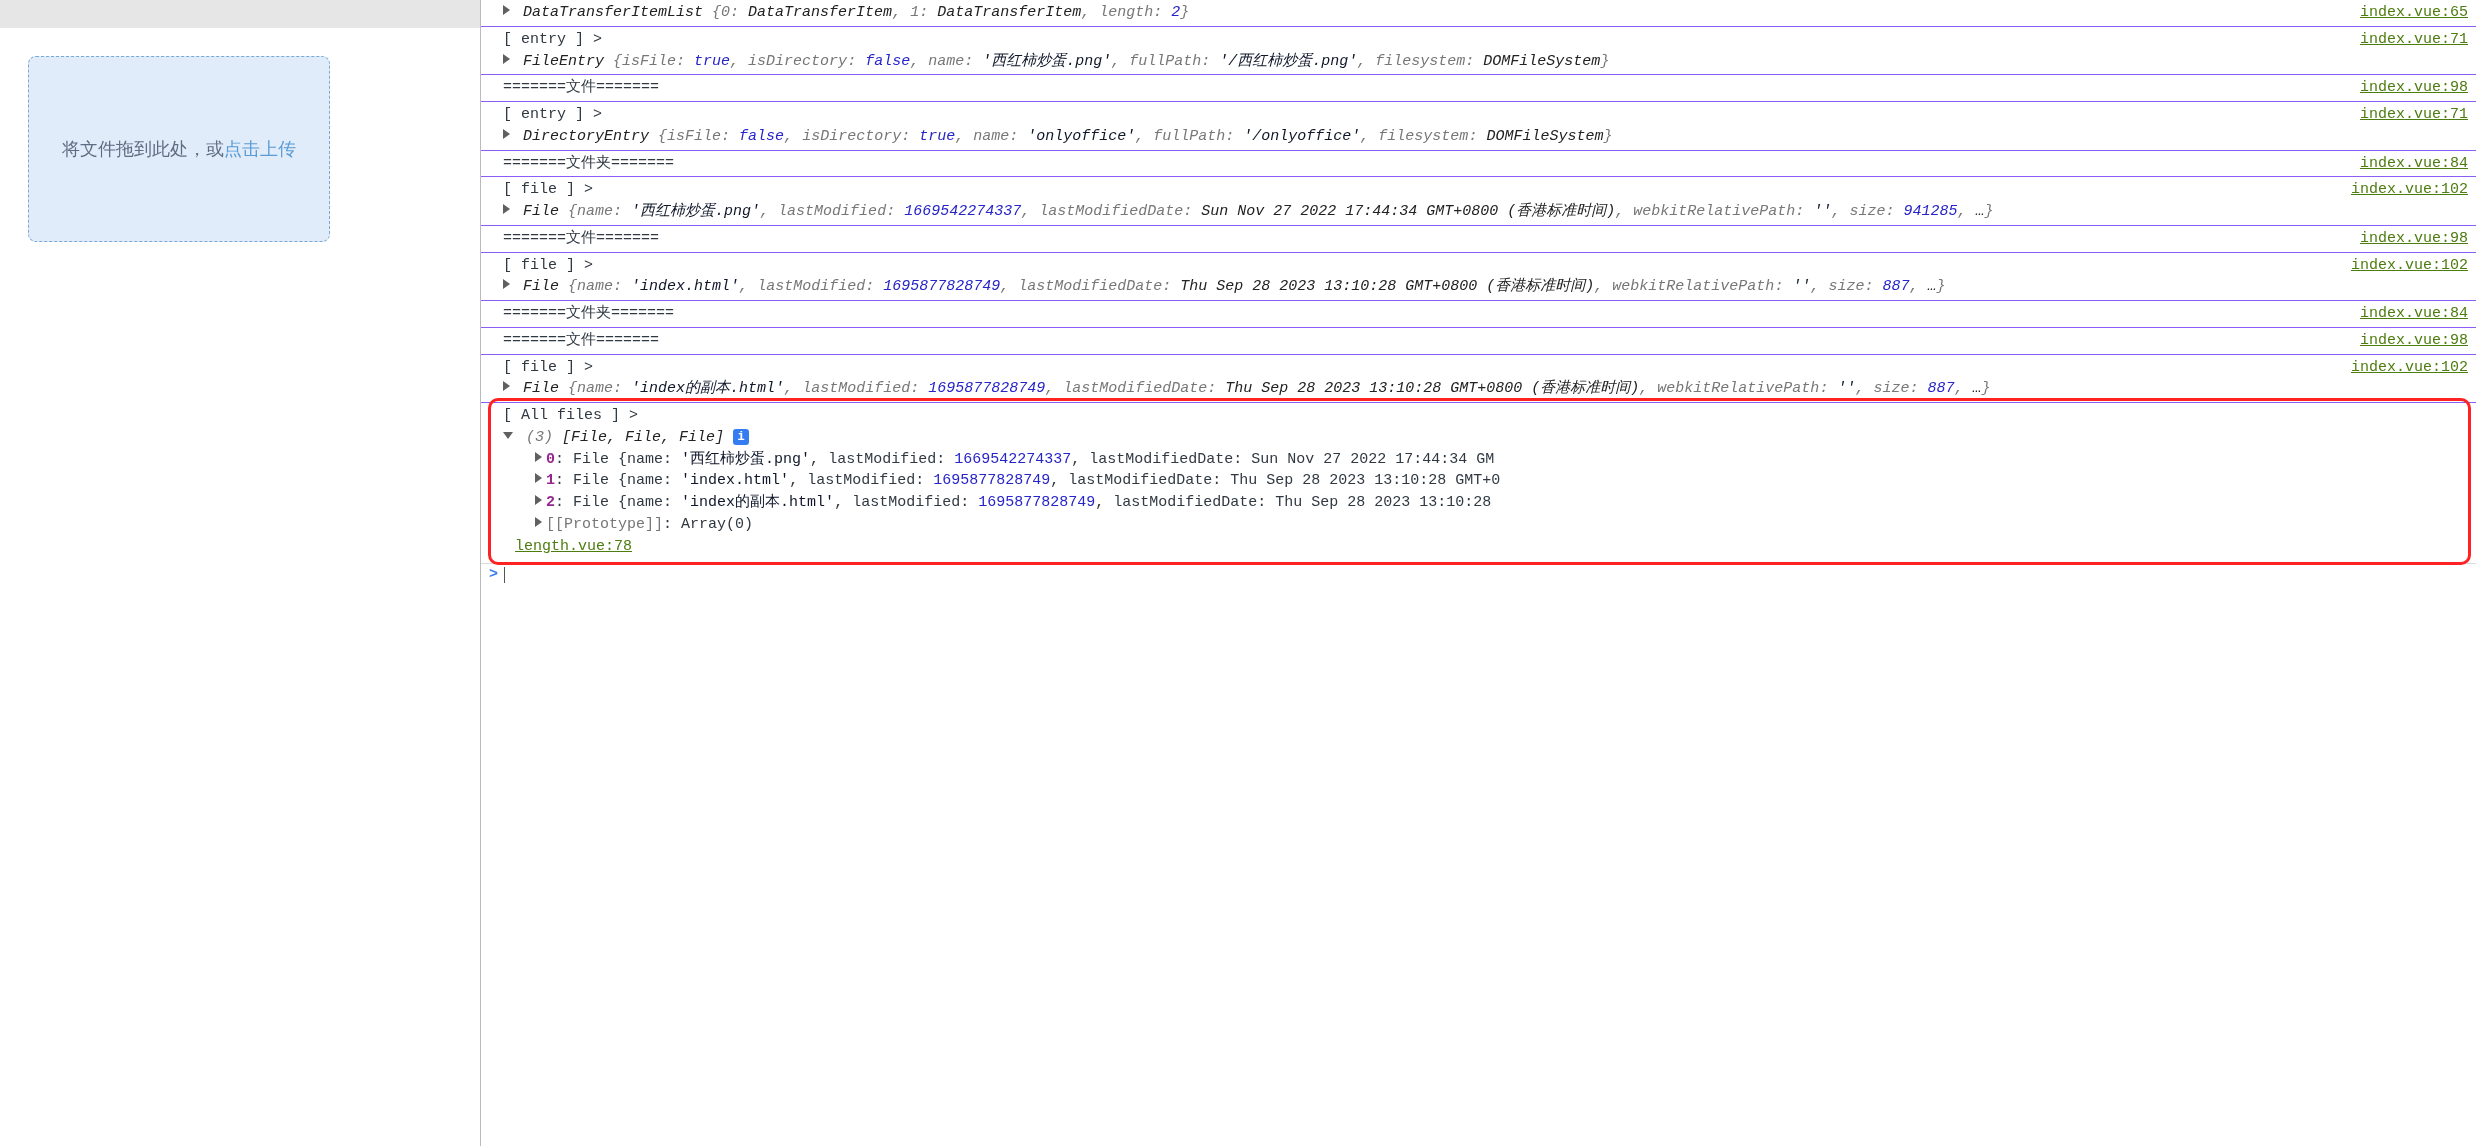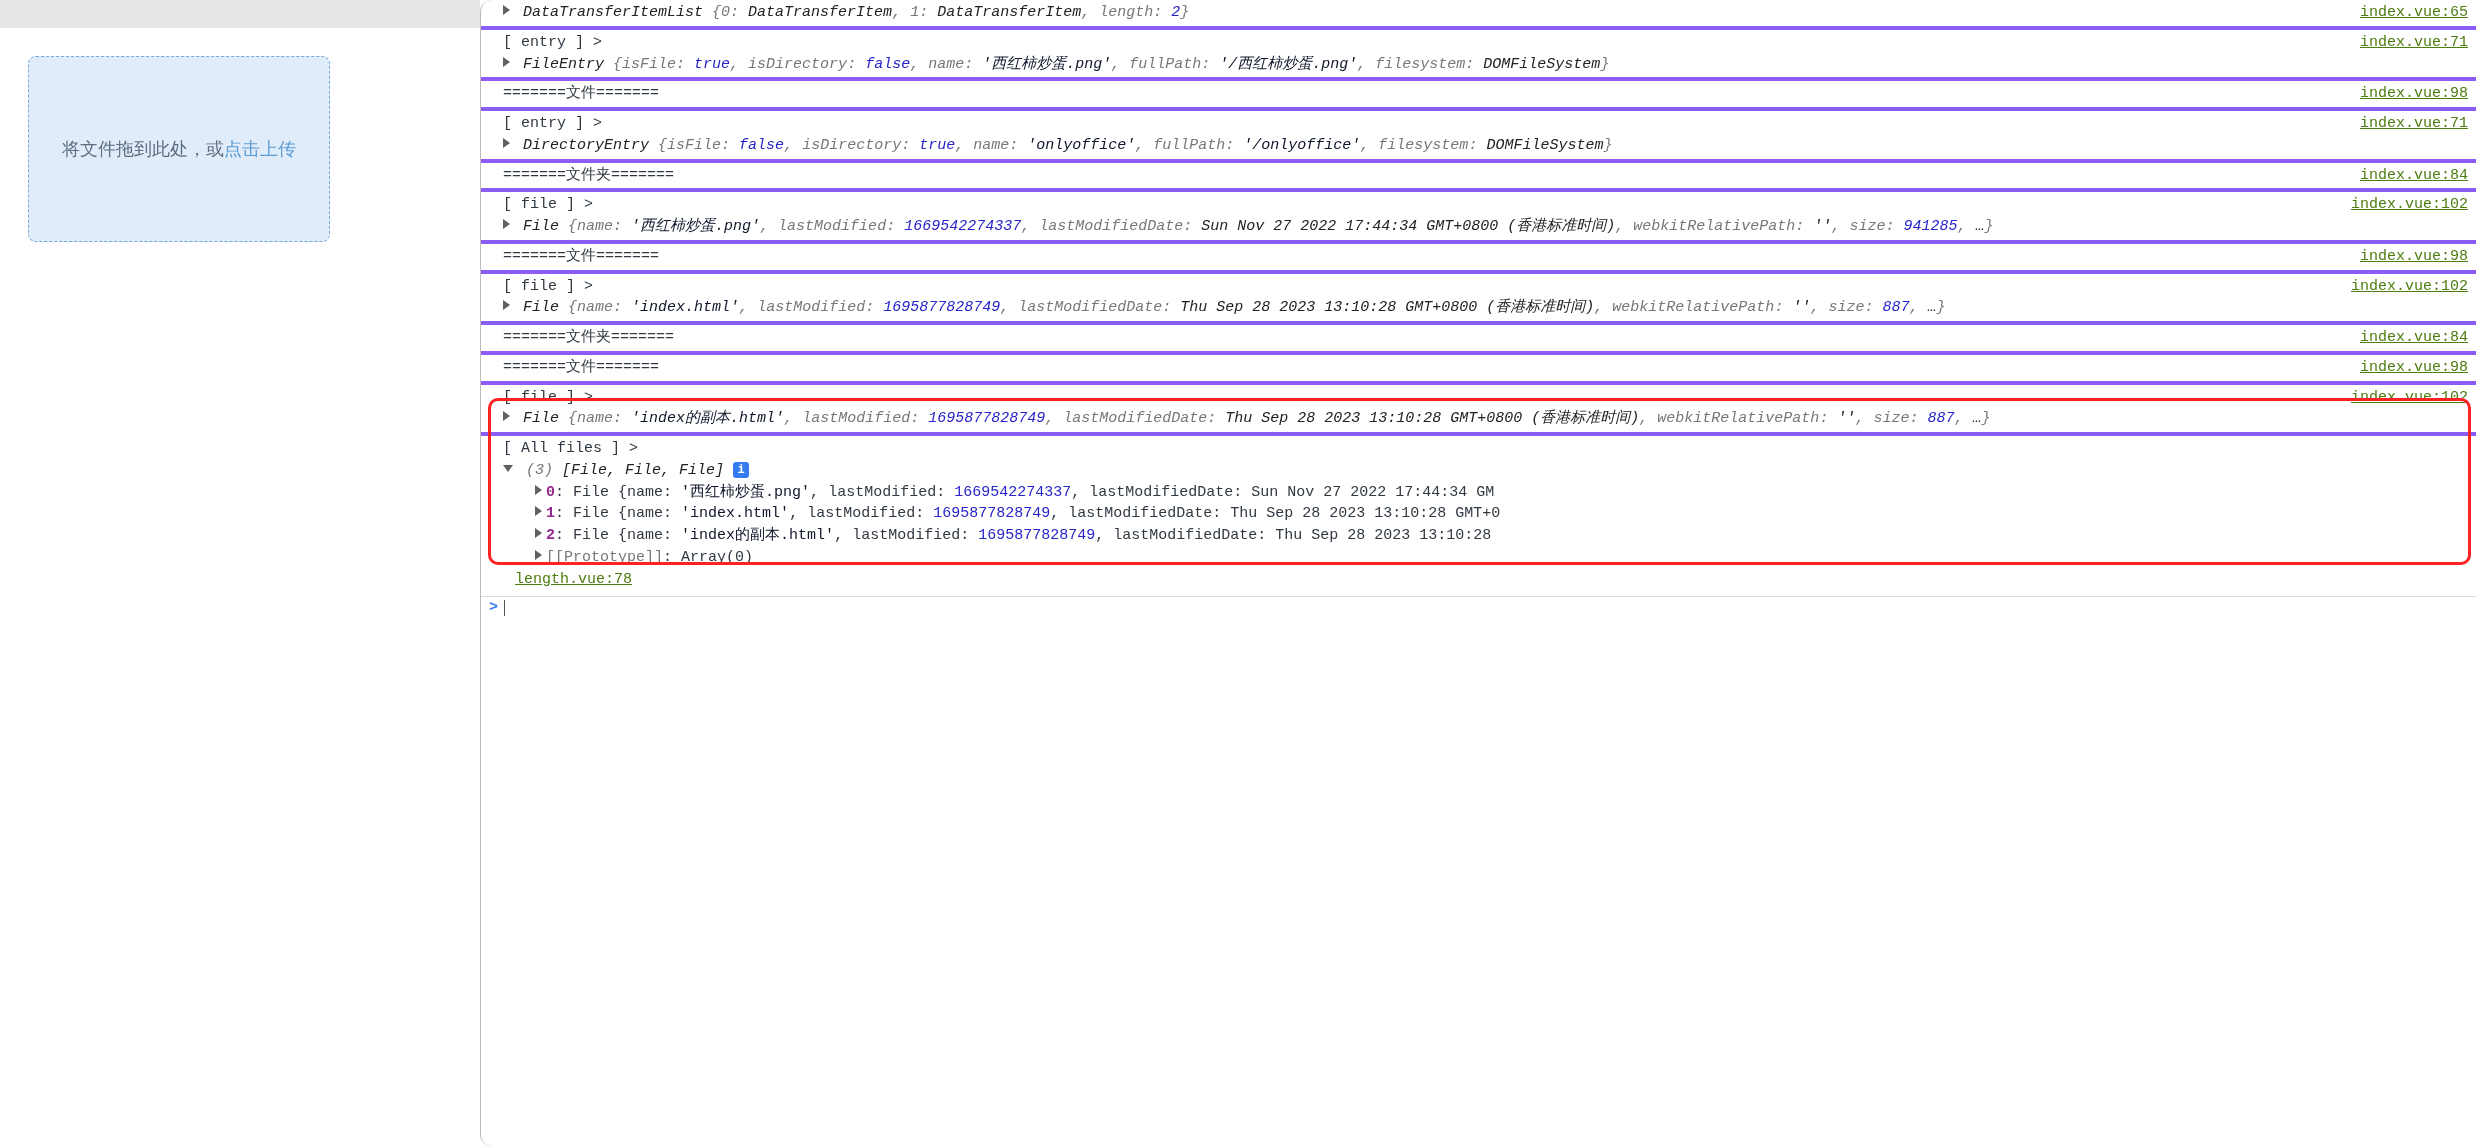--- a/index.html
+++ b/index.html
@@ -40,24 +40,23 @@
     font-size: 18px;
     color: #5e6d82;
   }
   .upload-link { color: #5b9bd5; cursor: pointer; }
   .right-panel {
     flex: 1;
     background: #fff;
     position: relative;
     overflow: hidden;
     border-left: 1px solid #bbb;
-    border-radius: 12px;
   }
   .console-row {
-    border-top: 4px solid #8b5cf6;
+    border-top: 1px solid #8b5cf6;
     padding: 2px 8px 2px 22px;
     position: relative;
     font-style: italic;
     color: #303942;
     line-height: 1.45;
     display: flex;
   }
   .console-row:first-child { border-top: none; }
   .row-body { flex: 1; }
   .source-link {

